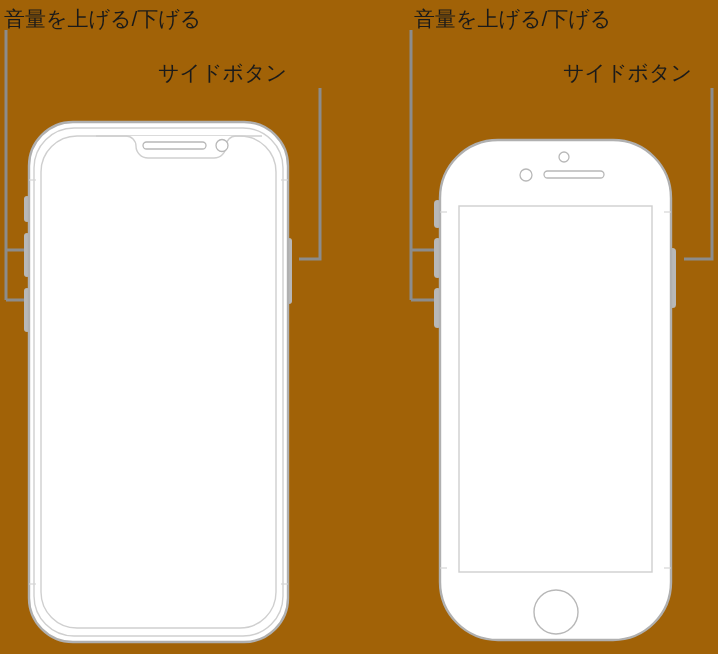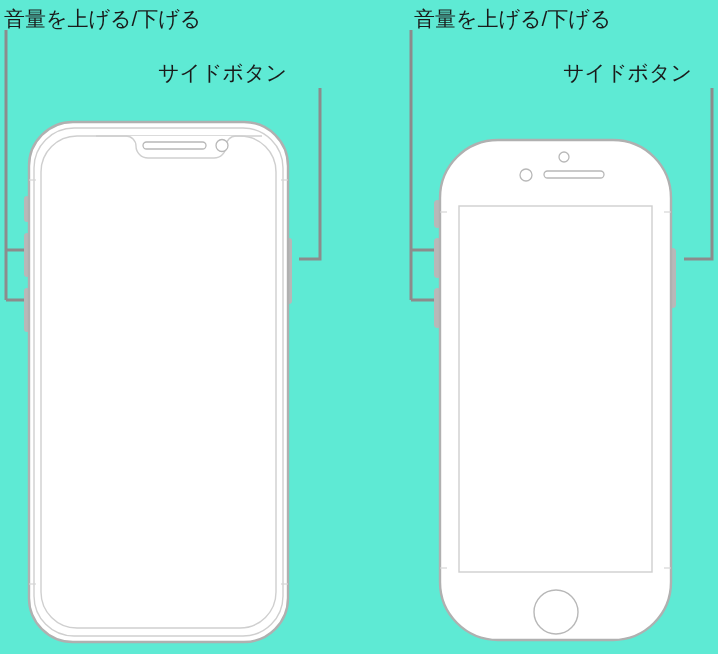--- a/index.html
+++ b/index.html
@@ -8,21 +8,21 @@
     padding: 0;
     background: #ffffff;
   }
   body {
     font-family: "Liberation Sans", "DejaVu Sans", sans-serif;
   }
   #figure {
     position: relative;
     width: 718px;
     height: 654px;
-    background: #5eead4;
+    background: #a16207;
     overflow: hidden;
   }
   .label {
     position: absolute;
     color: #1a1a1a;
     font-size: 21px;
     line-height: 26px;
     white-space: nowrap;
     font-family: "Liberation Sans", "DejaVu Sans", sans-serif;
     letter-spacing: 0px;

